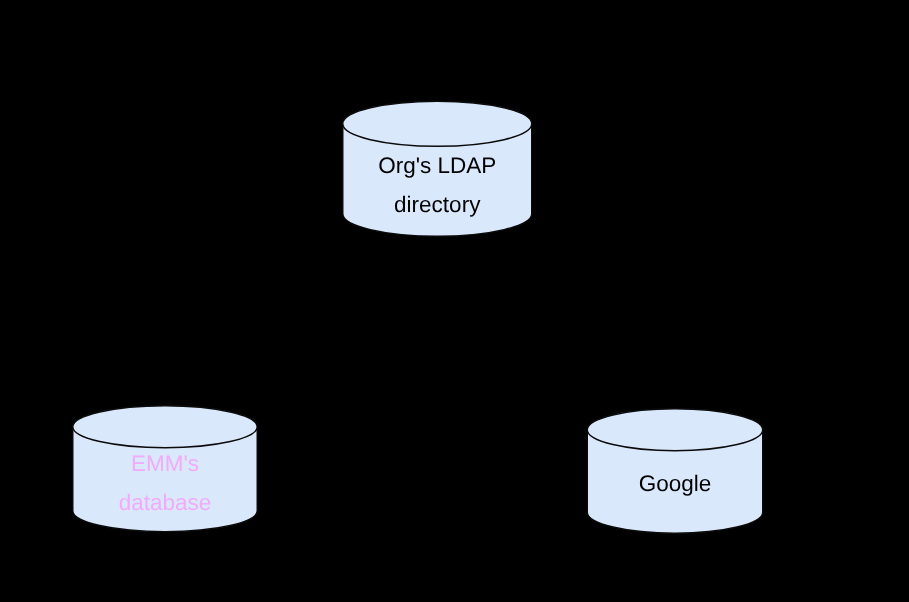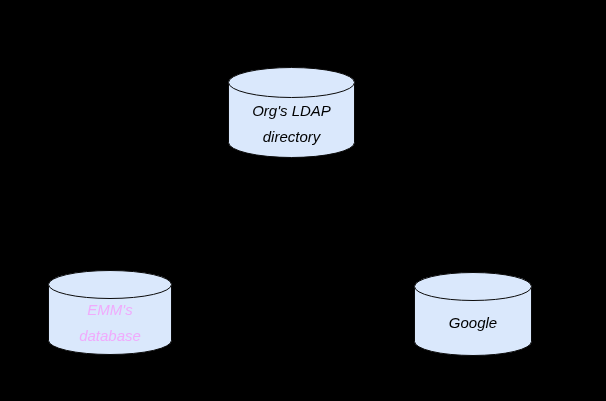--- a/index.html
+++ b/index.html
@@ -32,21 +32,20 @@
     position: absolute;
     left: 0;
     right: 0;
     text-align: center;
     color: #000000;
     font-size: 15px;
     line-height: 26px;
     white-space: pre-line;
     pointer-events: none;
     font-family: "Liberation Sans", sans-serif;
-    font-style: italic;
   }
 </style>
 </head>
 <body>
 
 <div id="canvas" style="width: 606px; height: 401px; background: rgb(0, 0, 0);">
     <div class="cylinder" style="left: 228px; top: 67px; width: 127px; height: 91px;">
       <svg viewBox="0 0 127 91" preserveAspectRatio="none">
         <path d="M 0.5,15.5 L 0.5,75.5 A 63,15 0 0 0 126.5,75.5 L 126.5,15.5 A 63,15 0 0 0 0.5,15.5 Z" fill="#dae8fc" stroke="#0b0b0b" stroke-width="1"></path>
         <ellipse cx="63.5" cy="15.5" rx="63" ry="15" fill="#dae8fc" stroke="#0b0b0b" stroke-width="1"></ellipse>
@@ -55,20 +54,20 @@
 directory</div>
     </div>
     <div class="cylinder" style="left: 48px; top: 270px; width: 124px; height: 85px;">
       <svg viewBox="0 0 124 85" preserveAspectRatio="none">
         <path d="M 0.5,14.5 L 0.5,70.5 A 61.5,14 0 0 0 123.5,70.5 L 123.5,14.5 A 61.5,14 0 0 0 0.5,14.5 Z" fill="#dae8fc" stroke="#0b0b0b" stroke-width="1"></path>
         <ellipse cx="62" cy="14.5" rx="61.5" ry="14" fill="#dae8fc" stroke="#0b0b0b" stroke-width="1"></ellipse>
       </svg>
       <div class="cyl-label" style="top: 27px; color: #f0abfc;">EMM's
 database</div>
     </div>
-    <div class="cylinder" style="left: 414px; top: 272px; width: 118px; height: 84px;">
+    <div class="cylinder" style="left: 391px; top: 272px; width: 118px; height: 84px;">
       <svg viewBox="0 0 118 84" preserveAspectRatio="none">
         <path d="M 0.5,14.5 L 0.5,69.5 A 58.5,14 0 0 0 117.5,69.5 L 117.5,14.5 A 58.5,14 0 0 0 0.5,14.5 Z" fill="#dae8fc" stroke="#0b0b0b" stroke-width="1"></path>
         <ellipse cx="59" cy="14.5" rx="58.5" ry="14" fill="#dae8fc" stroke="#0b0b0b" stroke-width="1"></ellipse>
       </svg>
       <div class="cyl-label" style="top: 38px; color: rgb(0, 0, 0);">Google</div>
     </div>
   </div>
 
 </body></html>

